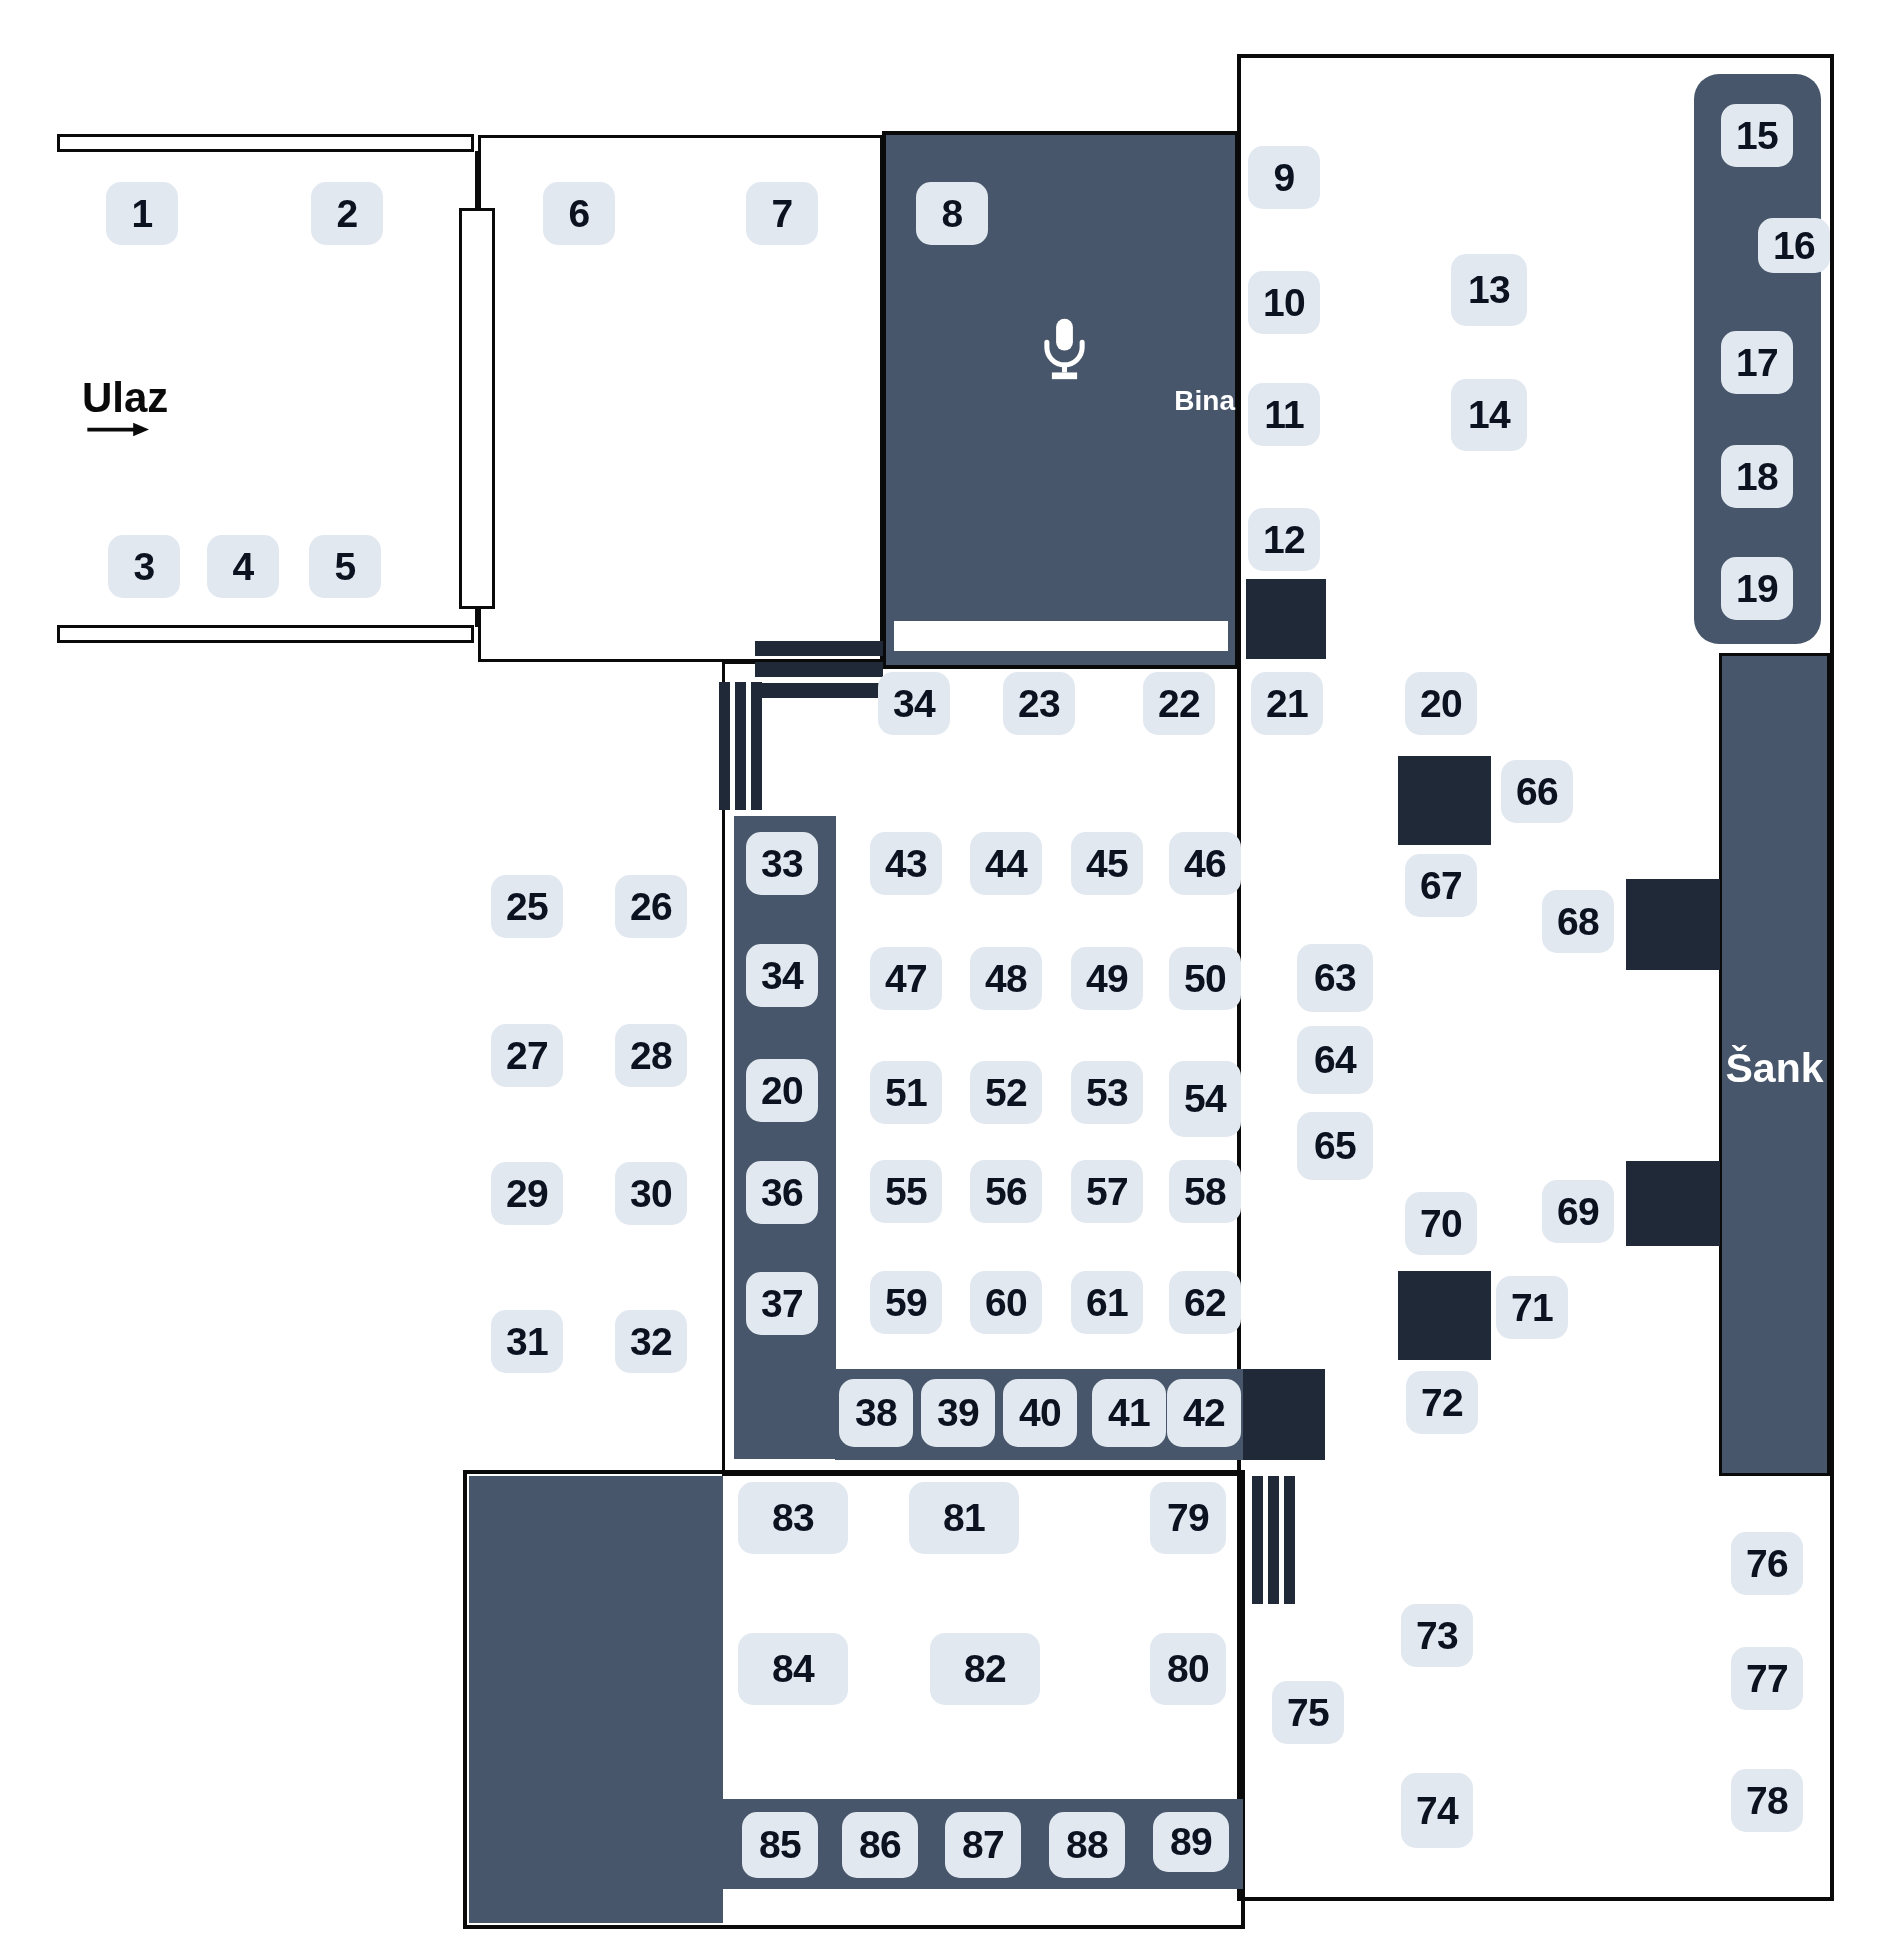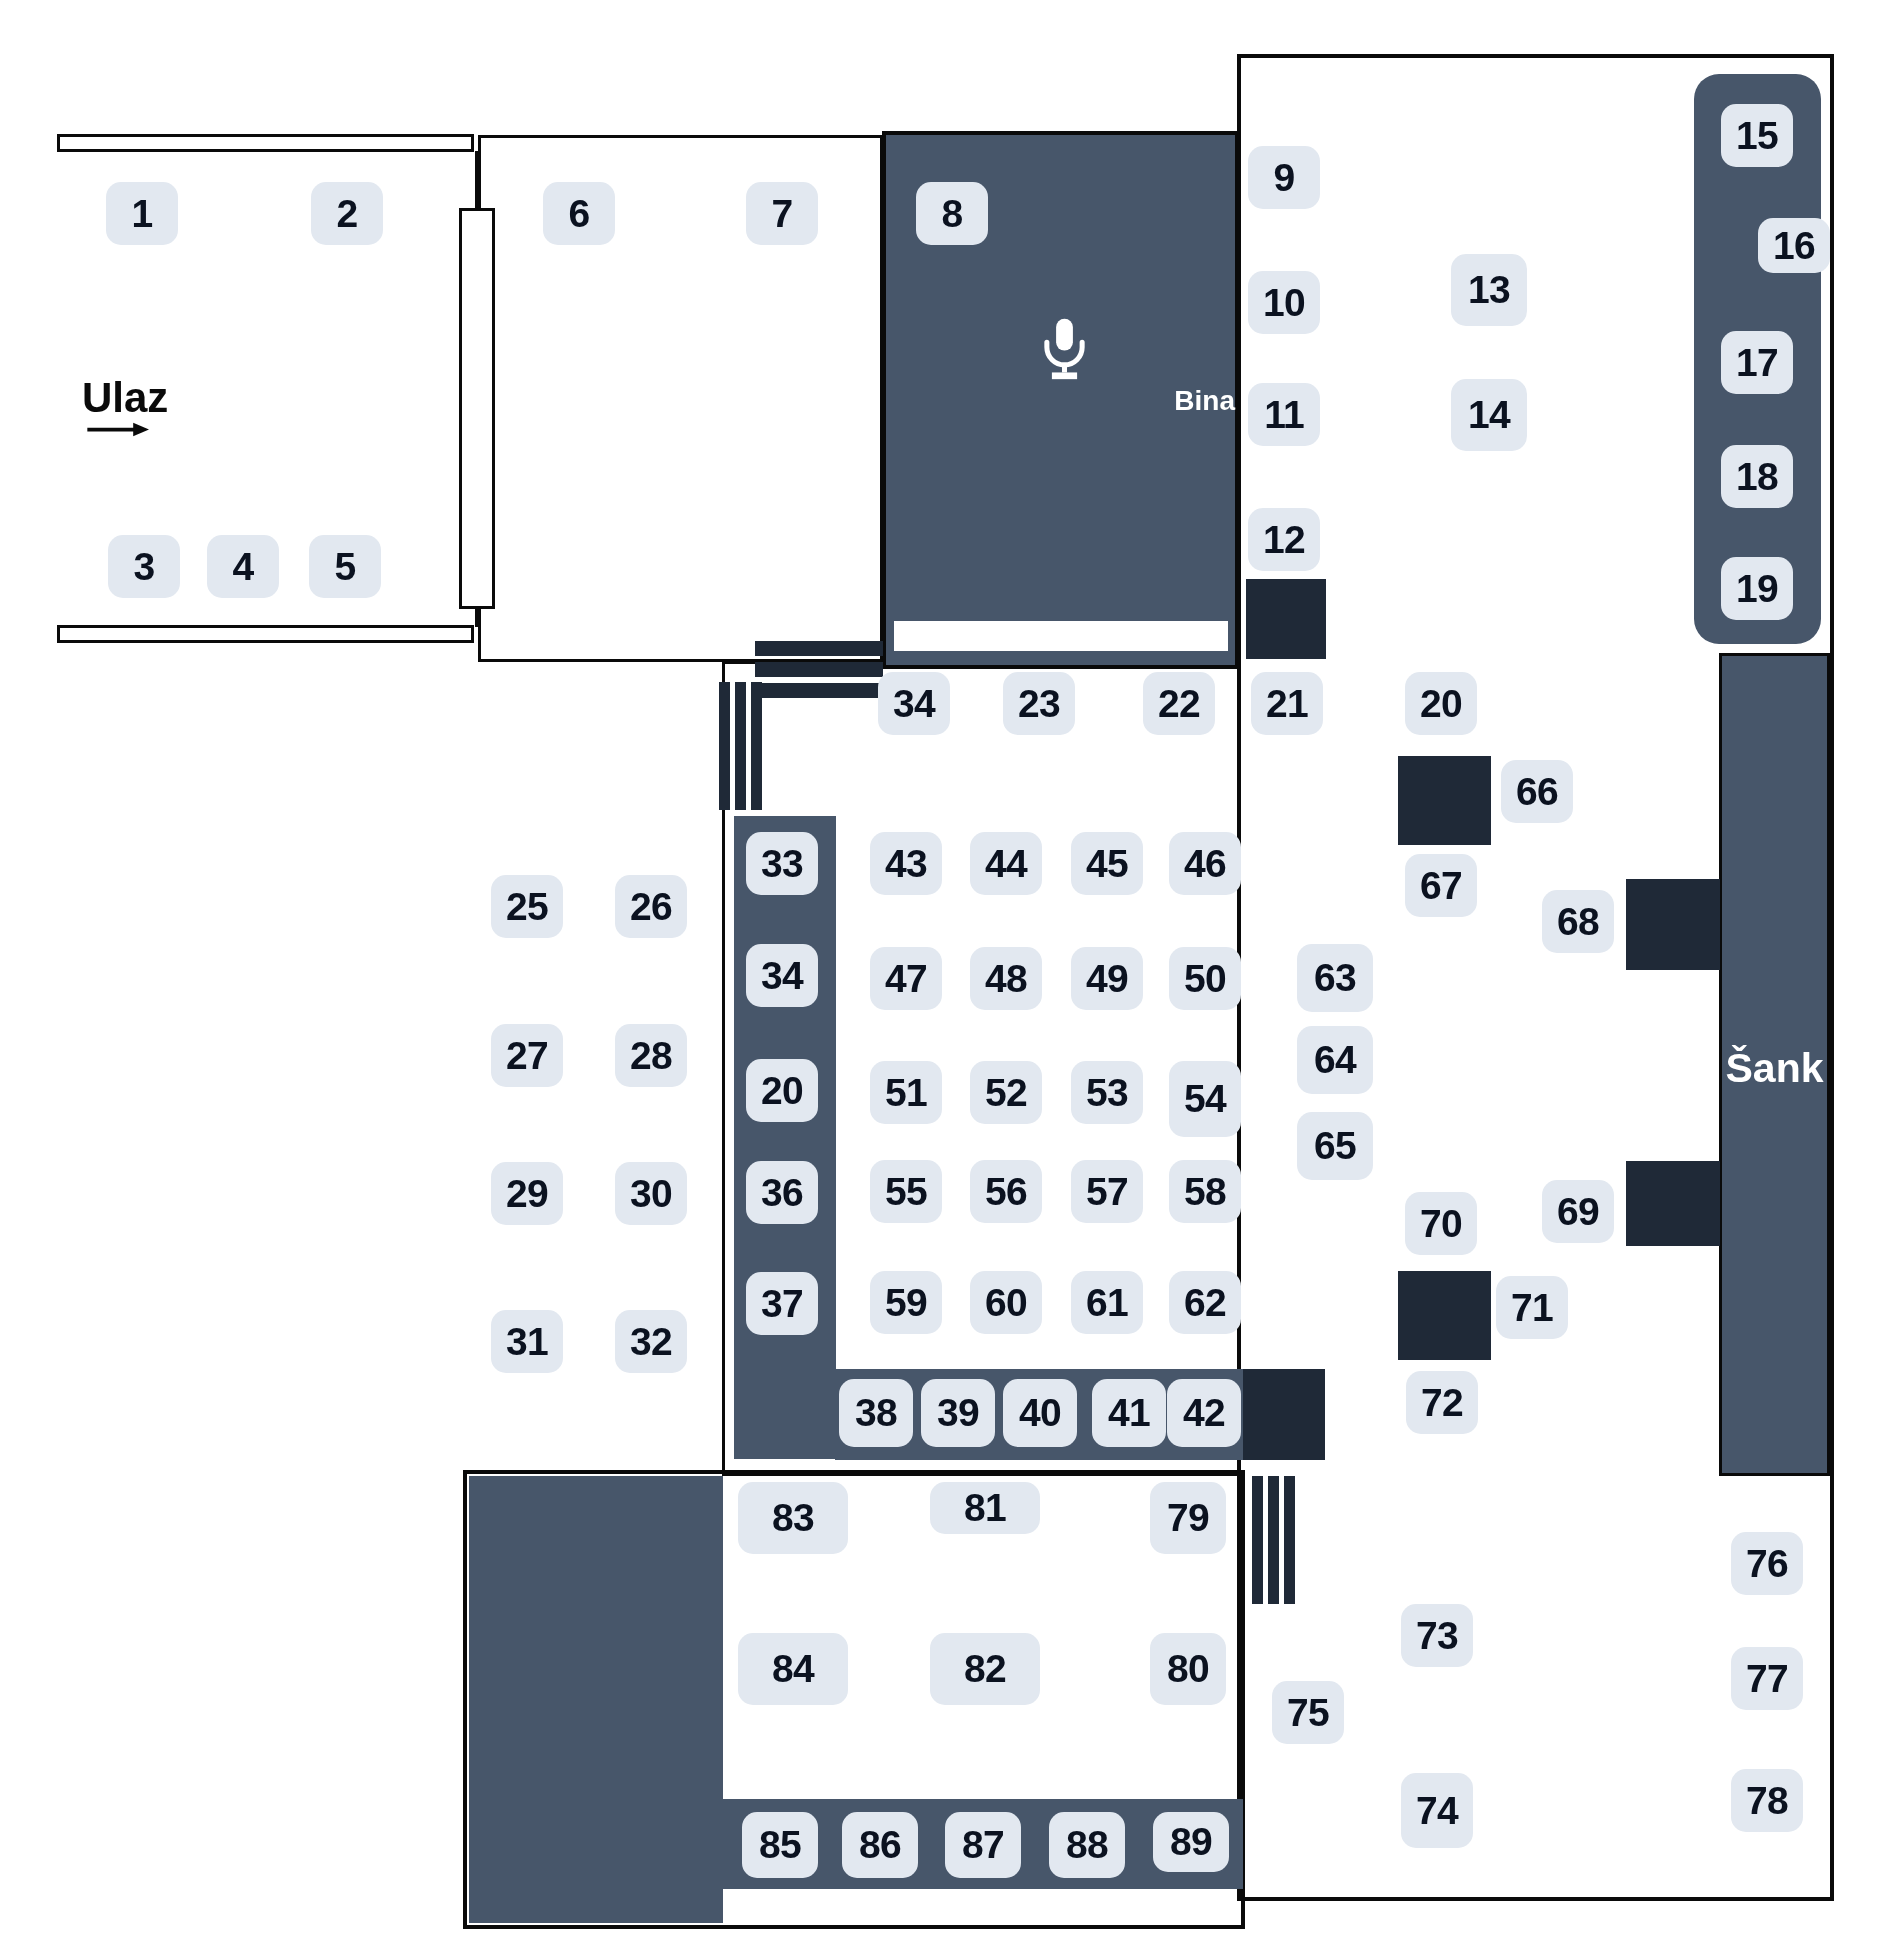--- a/index.html
+++ b/index.html
@@ -167,21 +167,21 @@
       <div class="chip" style="left: 1496px; top: 1276px; width: 72px; height: 63px;">71</div>
       <div class="chip" style="left: 1406px; top: 1371px; width: 72px; height: 63px;">72</div>
       <div class="chip" style="left: 1401px; top: 1604px; width: 72px; height: 63px;">73</div>
       <div class="chip" style="left: 1401px; top: 1773px; width: 72px; height: 75px;">74</div>
       <div class="chip" style="left: 1272px; top: 1681px; width: 72px; height: 63px;">75</div>
       <div class="chip" style="left: 1731px; top: 1532px; width: 72px; height: 63px;">76</div>
       <div class="chip" style="left: 1731px; top: 1647px; width: 72px; height: 63px;">77</div>
       <div class="chip" style="left: 1731px; top: 1769px; width: 72px; height: 63px;">78</div>
       <div class="chip" style="left: 1150px; top: 1482px; width: 76px; height: 72px;">79</div>
       <div class="chip" style="left: 1150px; top: 1633px; width: 76px; height: 72px;">80</div>
-      <div class="chip" style="left: 930px; top: 1482px; width: 110px; height: 52px;">81</div>
+      <div class="chip" style="left: 909px; top: 1482px; width: 110px; height: 72px;">81</div>
       <div class="chip" style="left: 930px; top: 1633px; width: 110px; height: 72px;">82</div>
       <div class="chip" style="left: 738px; top: 1482px; width: 110px; height: 72px;">83</div>
       <div class="chip" style="left: 738px; top: 1633px; width: 110px; height: 72px;">84</div>
       <div class="chip" style="left: 742px; top: 1812px; width: 76px; height: 66px;">85</div>
       <div class="chip" style="left: 842px; top: 1812px; width: 76px; height: 66px;">86</div>
       <div class="chip" style="left: 945px; top: 1812px; width: 76px; height: 66px;">87</div>
       <div class="chip" style="left: 1049px; top: 1812px; width: 76px; height: 66px;">88</div>
       <div class="chip" style="left: 1153px; top: 1812px; width: 76px; height: 60px;">89</div>
     </div>
 </div>

